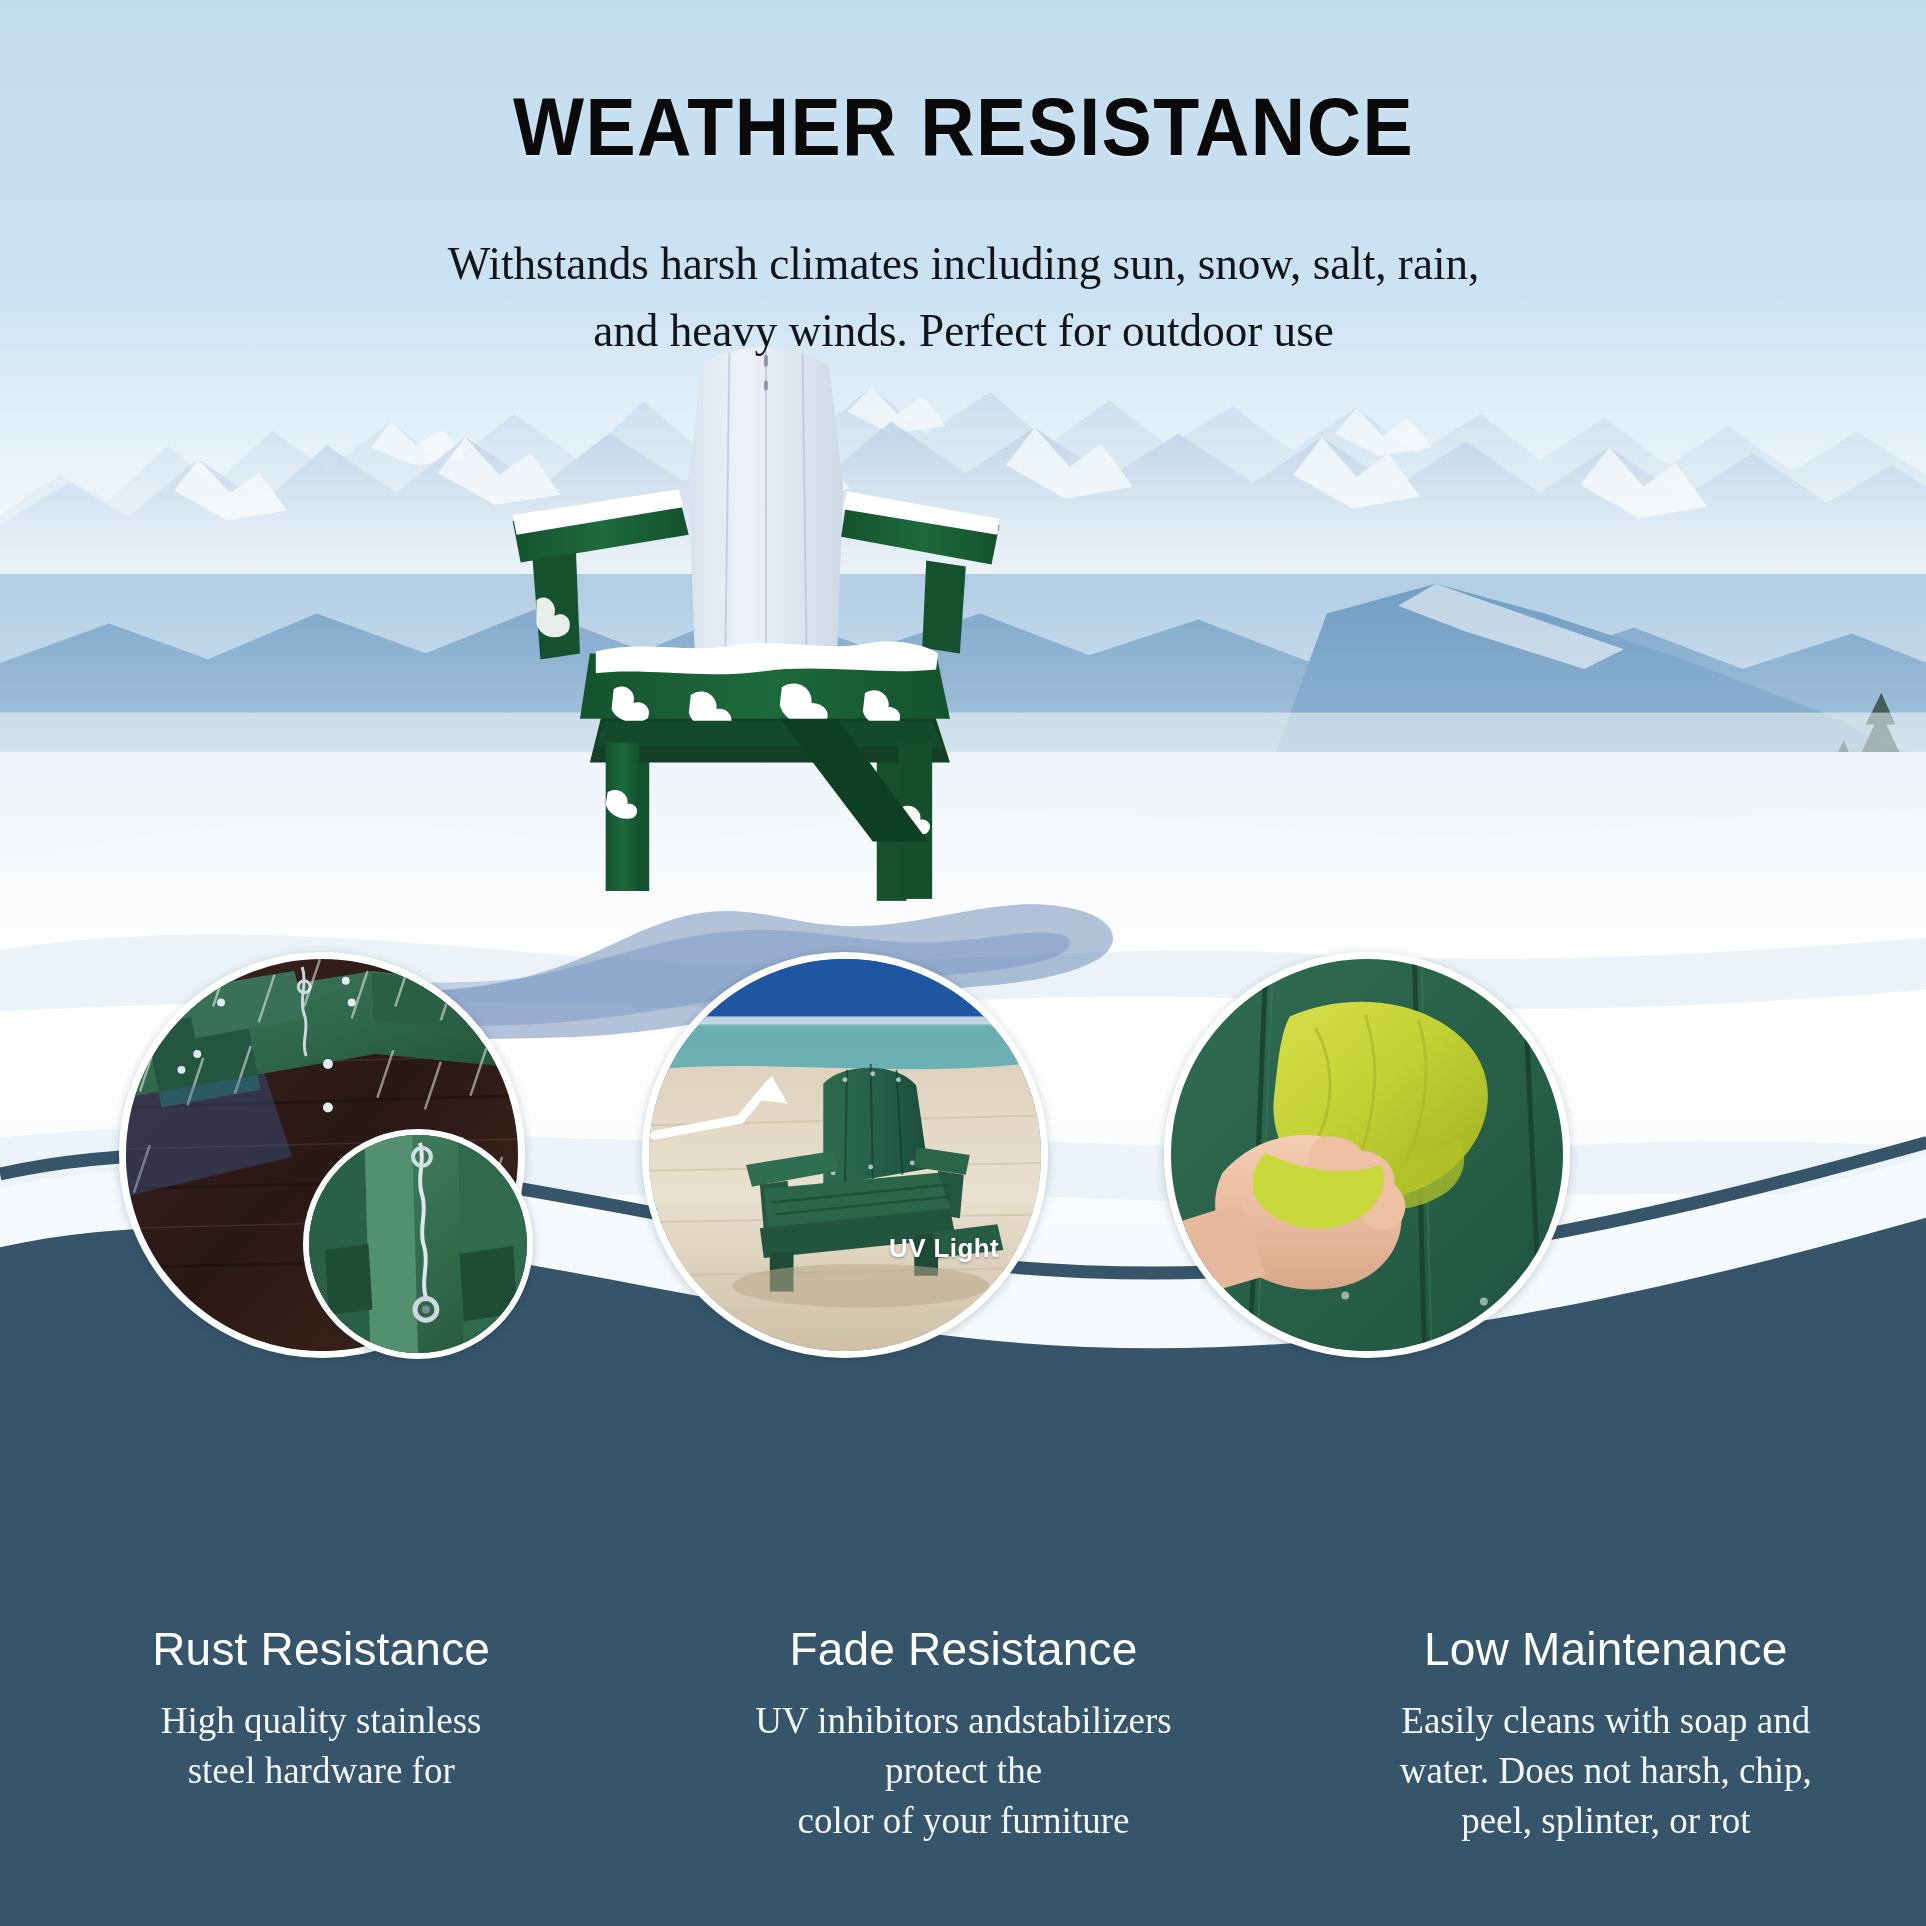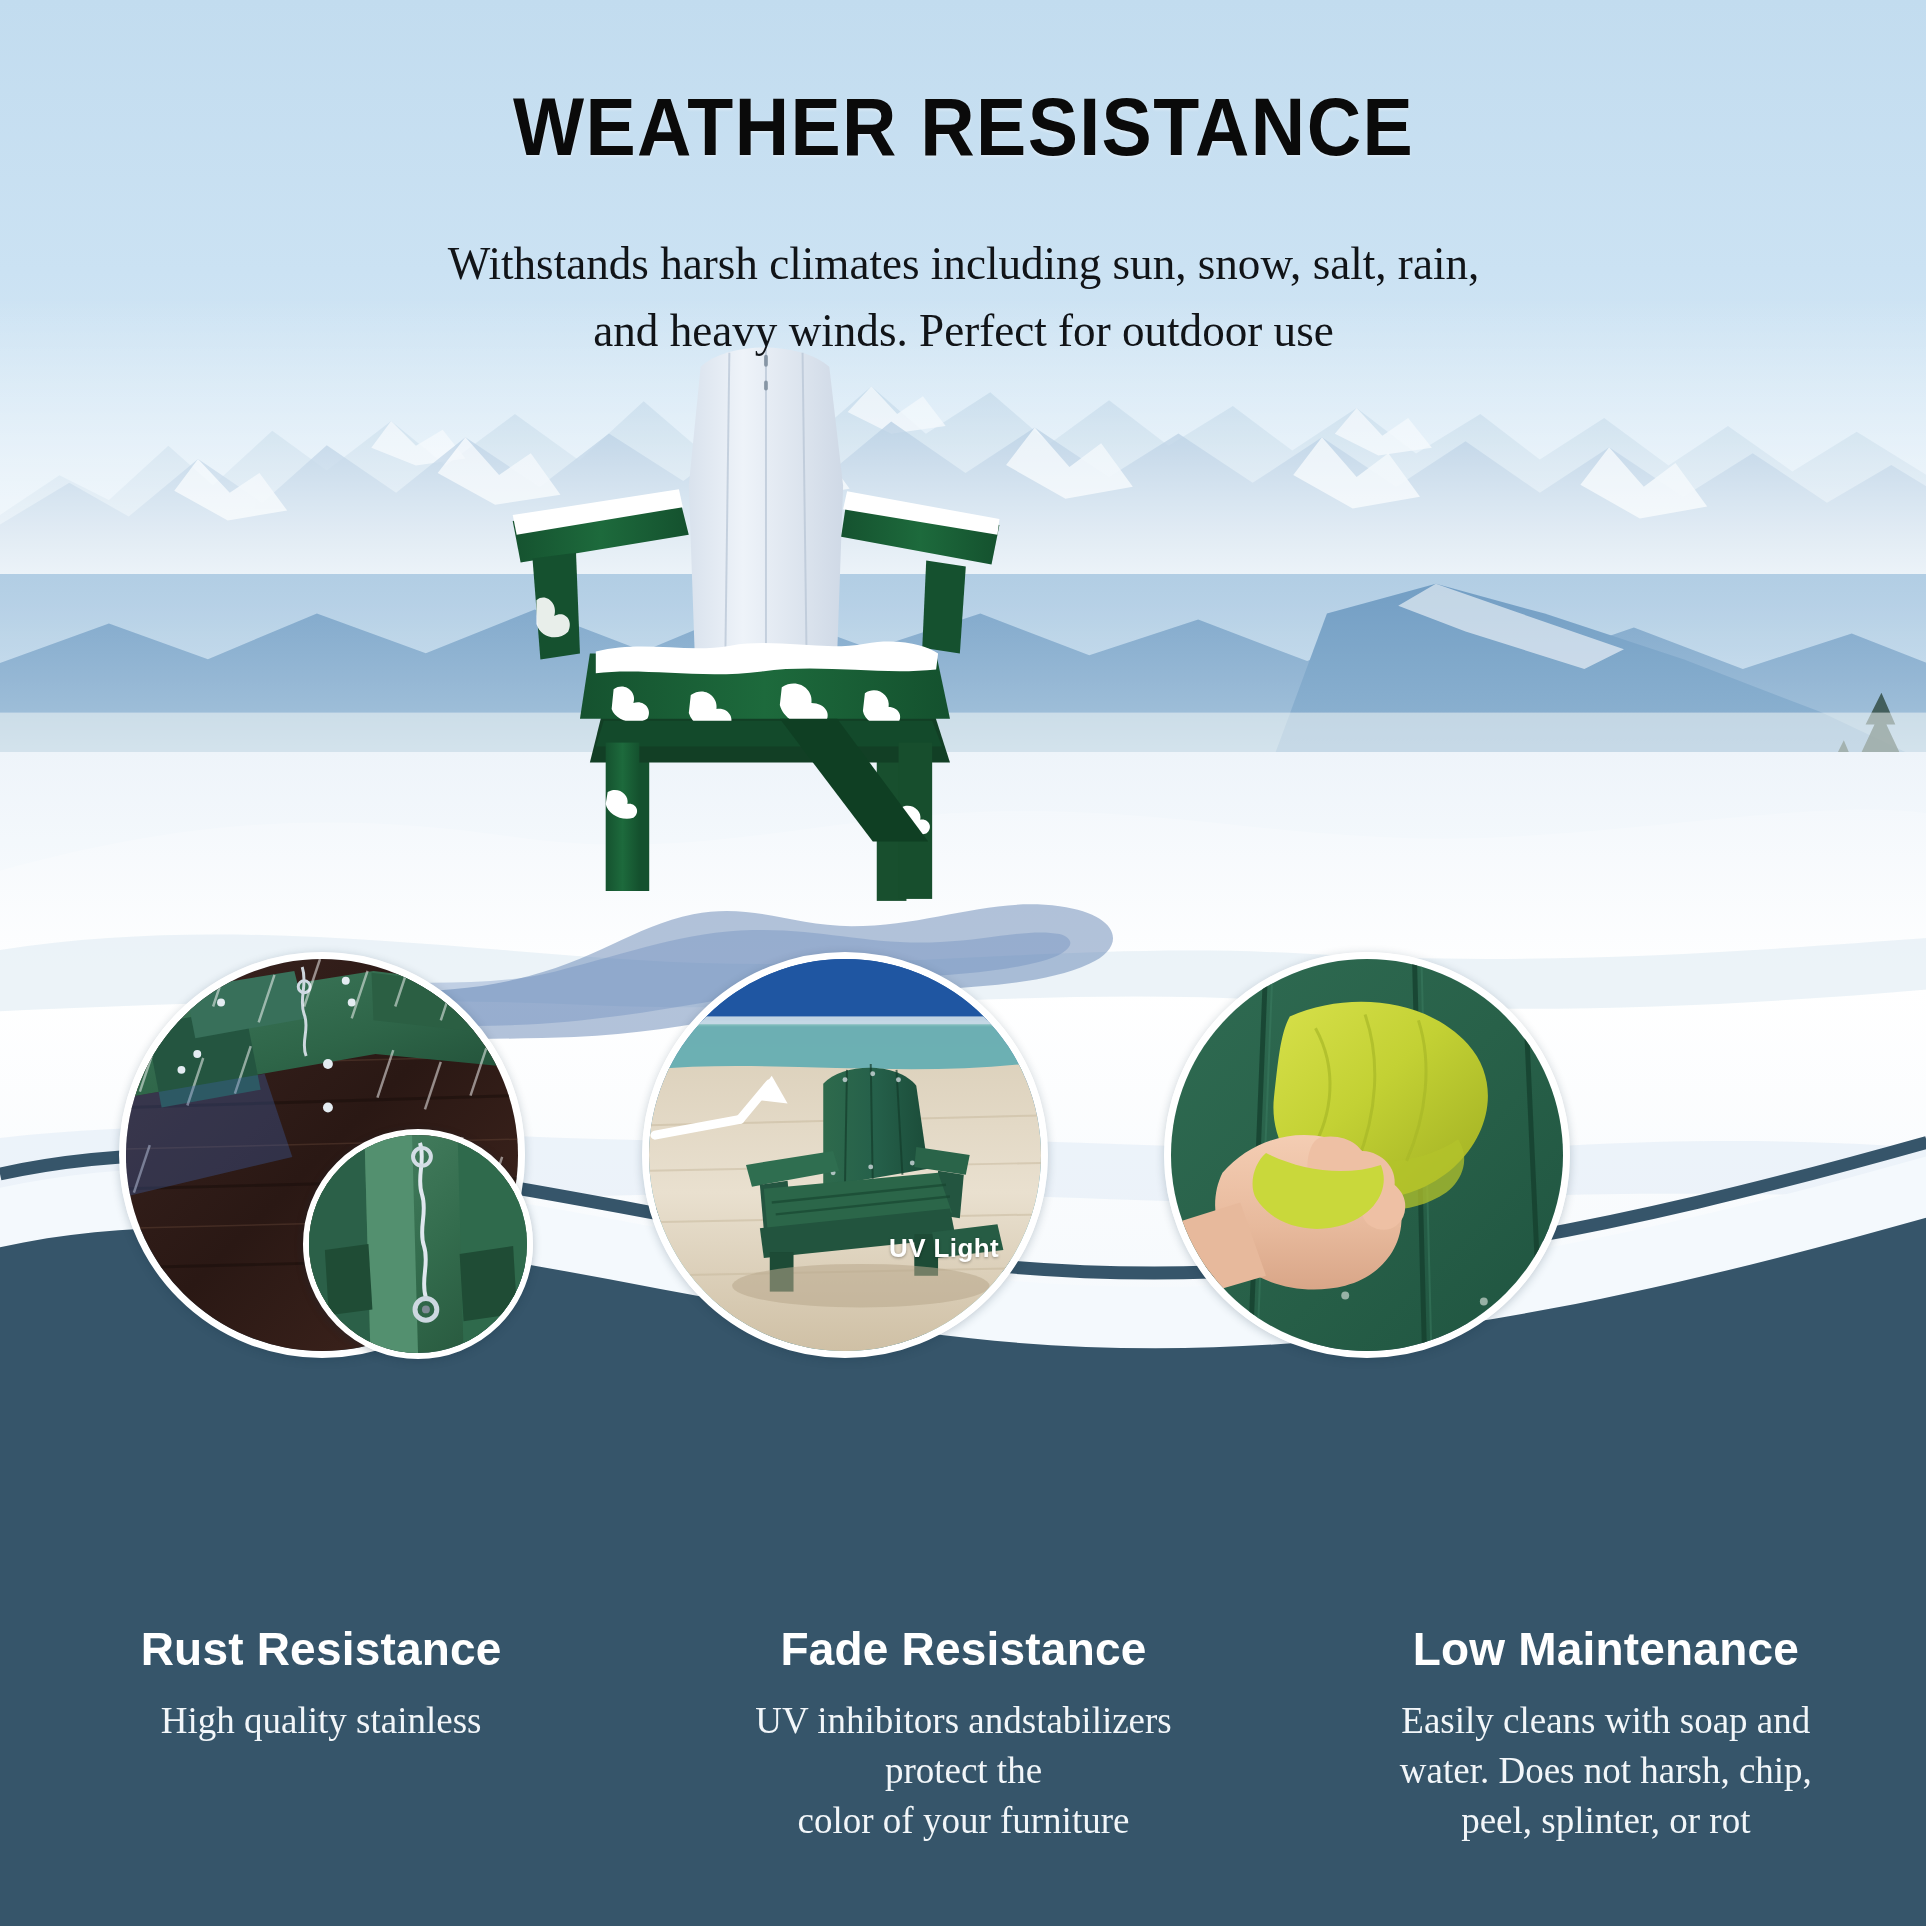--- a/index.html
+++ b/index.html
@@ -103,21 +103,21 @@
   }
 
   
   .features {
     position:absolute; left:0; top:1622px; width:1927px; height:277px;
     display:flex;
   }
   .feat-col { flex:1 1 0; text-align:center; padding:0 22px; }
   .feat-title {
     font-family:"Liberation Sans", sans-serif;
-    font-weight:700; font-size:46px; color:#ffffff;
+    font-weight:400; font-size:46px; color:#ffffff;
     letter-spacing:0.2px;
     margin-bottom:20px;
   }
   .feat-desc {
     font-family:"Liberation Serif", serif;
     font-size:37px; line-height:50px; color:#f2f6f9;
   }
   .feat-desc span { display:block; }
 </style>
 </head>
@@ -560,20 +560,21 @@
         C140,280 102,268 86,242 C78,228 84,206 96,196 Z"></path>
     </svg>
   </div>
 
   <div class="features">
 
     <div class="feat-col">
       <div class="feat-title">Rust Resistance</div>
       <div class="feat-desc">
         <span>High quality stainless</span>
+        <span>steel hardware for</span>
       </div>
     </div>
 
     <div class="feat-col">
       <div class="feat-title">Fade Resistance</div>
       <div class="feat-desc">
         <span>UV inhibitors andstabilizers</span>
         <span>protect the</span>
         <span>color of your furniture</span>
       </div>

